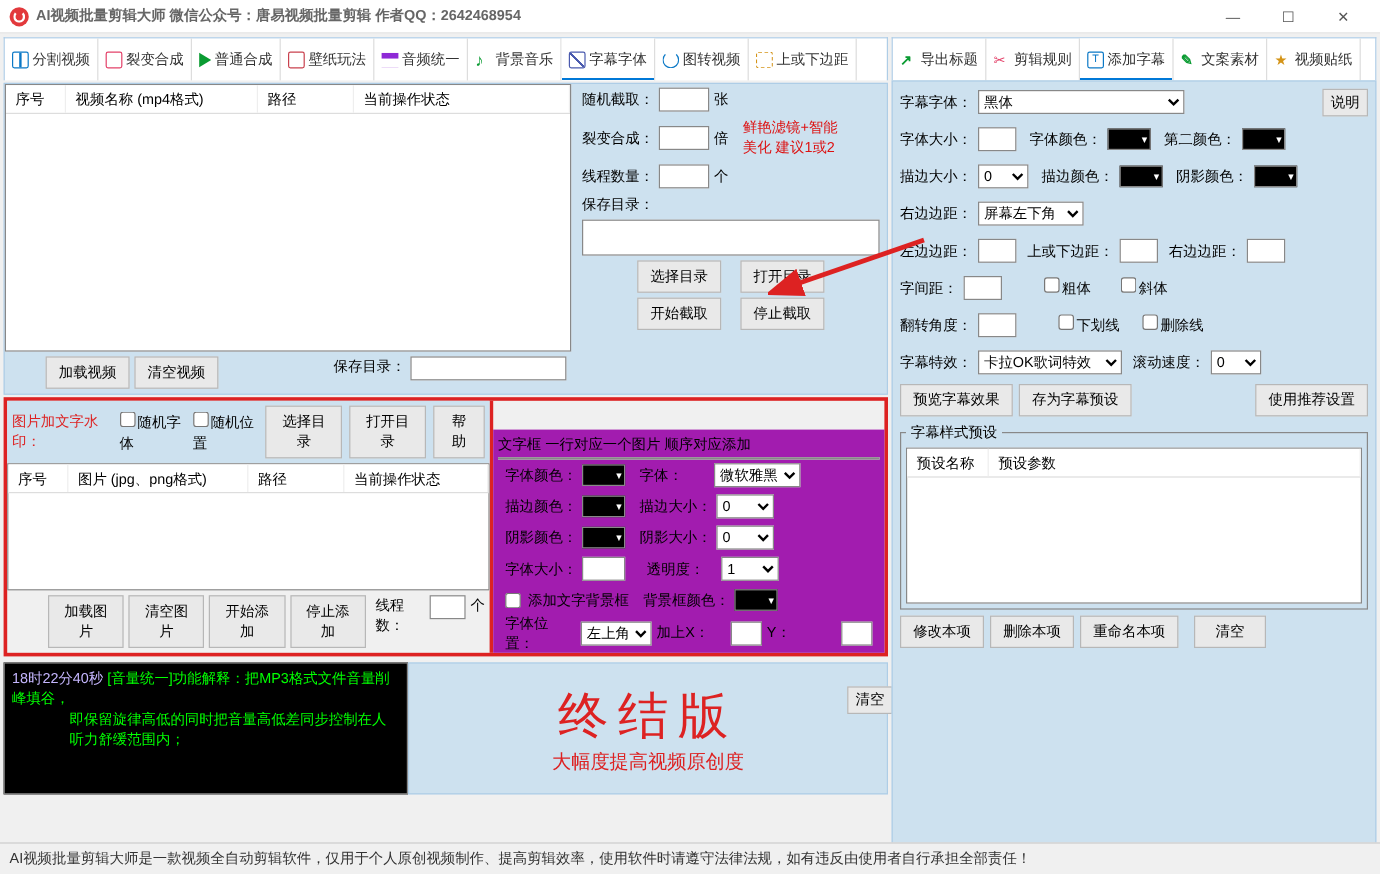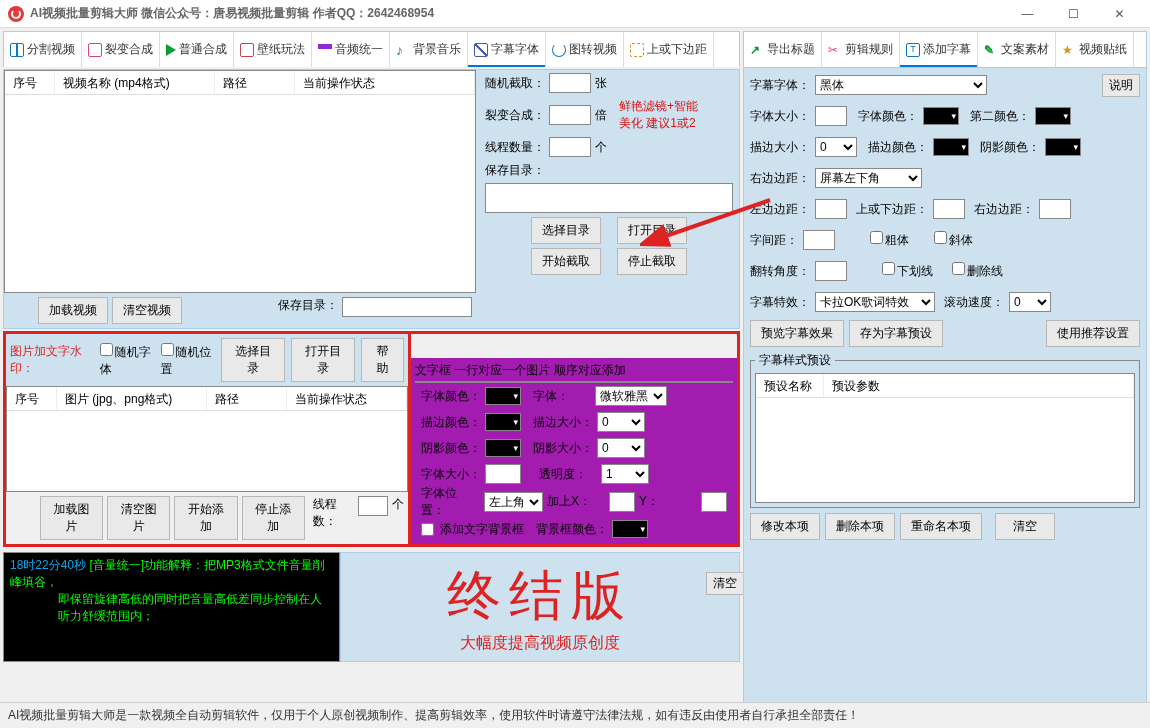--- a/index.html
+++ b/index.html
@@ -65,23 +65,23 @@
 .red-label { color: #d22; }
 .wm-right { flex: 1; background: #a21caf; display: flex; flex-direction: column; padding: 2px 4px; margin-top: 24px; }
 .textbox { background: #fff; border: 1px solid #888; flex: 1; }
 select.sm { height: 20px; border: 1px solid #888; background: #fff; }
 .colorbox { width: 36px; height: 18px; border: 1px solid #888; background: #000; display: inline-flex; align-items: center; }
 .colorbox::after { content: '▾'; color: #fff; margin-left: auto; font-size: 9px; padding-right: 2px; }
 
 
 .log-wrap { display: flex; height: 110px; margin-top: 3px; }
 .log { flex: 1; background: #000; color: #0f0; padding: 4px 6px; font-size: 12px; overflow: auto; border: 1px solid #888; }
-.log-yellow { color: #0ea5e9; }
+.log-yellow { color: #c4b5fd; }
 .log-side { width: 400px; display: flex; flex-direction: column; align-items: center; justify-content: center; background: #cde1ef; border: 1px solid #aecde6; }
-.ender-title { color: #d22; font-size: 54px; font-family: Liberation Sans, sans-serif; letter-spacing: 8px; }
+.ender-title { color: #d22; font-size: 42px; font-family: Liberation Sans, sans-serif; letter-spacing: 8px; }
 .ender-sub { color: #d22; font-size: 16px; font-family: "SimSun"; }
 
 
 .subtitle-panel { background: #cde1ef; border: 1px solid #aecde6; padding: 4px 6px; display: flex; flex-direction: column; gap: 5px; position: relative; }
 .row2 { display: flex; align-items: center; gap: 5px; min-height: 26px; flex-wrap: nowrap; }
 .row2 label { white-space: nowrap; }
 .preset-grid { background: #fff; border: 1px solid #888; height: 130px; }
 fieldset { border: 1px solid #888; padding: 4px; }
 fieldset legend { padding: 0 4px; }
 
@@ -248,33 +248,33 @@
             <label style="margin-left:8px">阴影大小：</label>
             <select class="sm" style="width:48px"><option>0</option></select>
           </div>
         <div class="form-row">
             <label>字体大小：</label>
             <input type="text" class="num" style="width: 36px;">
             <label style="margin-left:14px">透明度：</label>
             <select class="sm" style="width:48px"><option>1</option></select>
           </div>
         <div class="form-row">
+            <input type="checkbox" style="">
+            <span>添加文字背景框</span>
+            <label style="margin-left:8px">背景框颜色：</label>
+            <span class="colorbox"></span>
+          </div>
+        <div class="form-row">
             <label>字体位置：</label>
             <select class="sm" style="width:60px"><option>左上角</option></select>
             <label>加上X：</label>
             <input type="text" class="num" style="width: 26px;">
             <label>Y：</label>
             <input type="text" class="num" style="width: 26px;">
           </div>
-        <div class="form-row">
-            <input type="checkbox" style="">
-            <span>添加文字背景框</span>
-            <label style="margin-left:8px">背景框颜色：</label>
-            <span class="colorbox"></span>
-          </div>
       </div>
     </div>
 
     <div class="log-wrap">
       <div class="log">
         <span class="log-yellow">18时22分40秒 </span><span>[音量统一]功能解释：把MP3格式文件音量削峰填谷，</span><br>
         <span style="margin-left:48px;display:inline-block">即保留旋律高低的同时把音量高低差同步控制在人听力舒缓范围内；</span>
       </div>
       <div class="log-side">
         <div class="ender-title">终结版</div>
@@ -325,21 +325,21 @@
       <div class="row2">
           <label>描边大小：</label>
           <select class="sm" style="width:42px"><option>0</option></select>
         <label style="margin-left:6px">描边颜色：</label>
           <span class="colorbox"></span>
         <label style="margin-left:6px">阴影颜色：</label>
           <span class="colorbox"></span>
       </div>
       <div class="row2">
           <label>右边边距：</label>
-          <select class="sm" style="width:107px"><option>屏幕左下角</option></select>
+          <select class="sm" style="width:88px"><option>屏幕左下角</option></select>
         </div>
       <div class="row2">
           <label>左边边距：</label>
           <input type="text" class="num" style="width: 32px;">
         <label style="margin-left:4px">上或下边距：</label>
           <input type="text" class="num" style="width: 32px;">
         <label style="margin-left:4px">右边边距：</label>
           <input type="text" class="num" style="width: 32px;">
       </div>
       <div class="row2">

